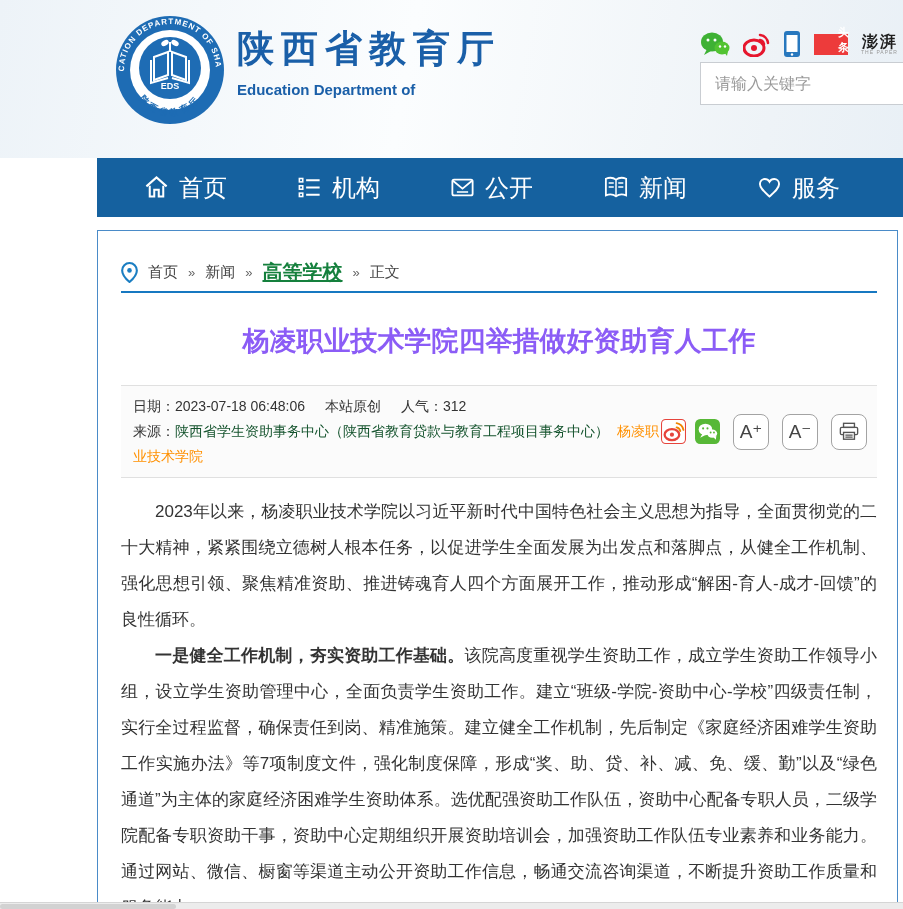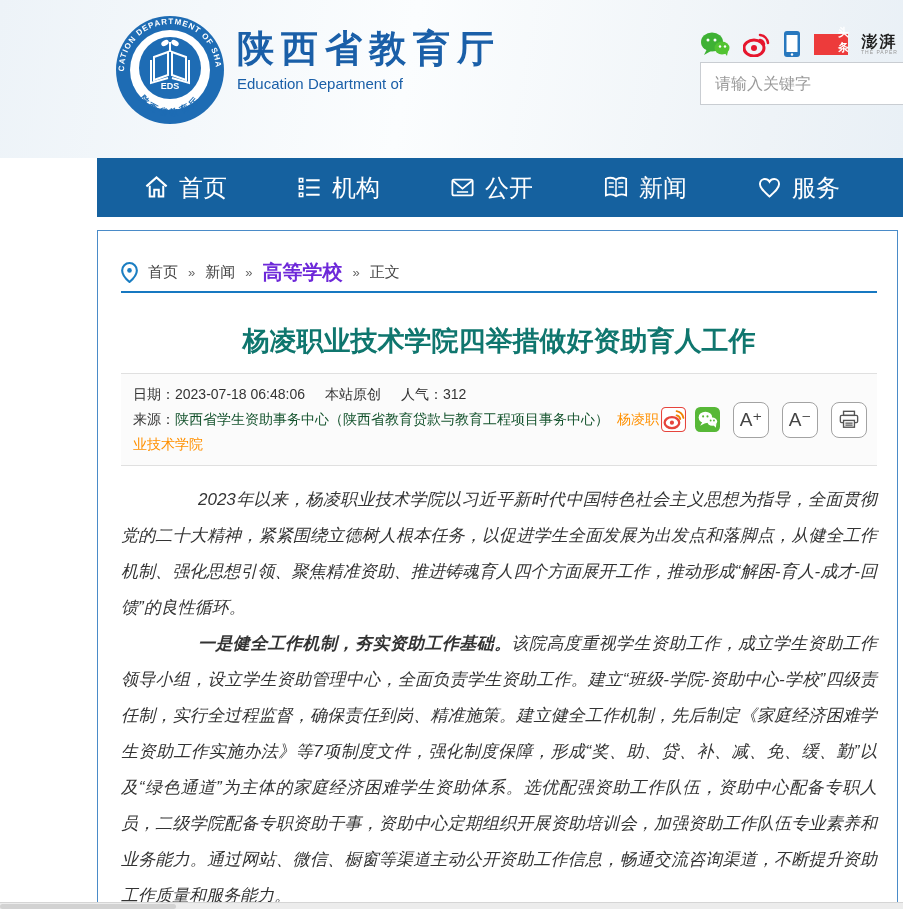--- a/index.html
+++ b/index.html
@@ -7,27 +7,27 @@
     font-family:"Liberation Sans","DejaVu Sans",sans-serif; }
   .stage { position:relative; width:903px; height:909px; overflow:hidden; }
 
   
   .header { position:absolute; left:0; top:0; width:903px; height:158px;
     background:linear-gradient(100deg,#edf3f8 0%,#fbfdfe 45%,#eef3f7 85%,#e9f0f6 100%); }
   .logo { position:absolute; left:115px; top:15px; width:110px; height:110px; cursor:pointer; }
   .site-title { position:absolute; left:237px; top:24px; }
   .site-title .cn { font-size:37px; font-weight:bold; color:#1a5fa8; letter-spacing:7px;
     font-family:"Liberation Serif","DejaVu Serif",serif; }
-  .site-title .en { font-size:15px; font-weight:normal; color:#1a5fa8; line-height:19px; }
+  .site-title .en { margin-top:6px; font-size:15px; font-weight:bold; color:#1a5fa8; line-height:19px; }
 
   .social-row { position:absolute; left:700px; top:30px; height:28px; display:flex; align-items:center; gap:13px; }
   .social-row > * { cursor:pointer; flex:none; }
   .toutiao { width:34px; height:21px; background:#ed3b3b; color:#fff; font-size:11px; font-weight:bold;
     display:flex; align-items:flex-end; justify-content:center; letter-spacing:1px;padding-left:26px; }
-  .pengpai { text-align:center; line-height:1; }
+  .pengpai { text-align:right; line-height:1; }
   .pengpai .pp { font-family:"Liberation Serif","DejaVu Serif",serif; font-weight:bold; font-size:16px; color:#1d1d1d; letter-spacing:2px; }
   .pengpai .pp-sub { font-size:5px; color:#999; letter-spacing:1px; }
 
   .search-box { position:absolute; left:700px; top:62px; width:220px; height:43px;
     background:#fff; border:1px solid #c9cdd2; }
   .search-box input { width:100%; height:100%; border:none; outline:none; padding:0 14px;
     font-size:16px; color:#333; background:transparent; font-family:inherit; }
   .search-box input::placeholder { color:#9a9a9a; }
 
   
@@ -36,40 +36,40 @@
   .nav-item { display:flex; align-items:center; gap:9px; color:#fff; font-size:24px; cursor:pointer; white-space:nowrap; }
   .nav-item svg { display:block; }
 
   
   .content { position:absolute; left:97px; top:230px; width:801px; height:720px;
     background:#fff; border:1px solid #4a8bc8; padding:0 20px 0 23px; }
 
   .breadcrumb { display:flex; align-items:center; gap:10px; padding-top:24px; height:58px; font-size:15px; color:#444; }
   .breadcrumb .crumb { cursor:pointer; }
   .breadcrumb .sep { color:#666; font-size:13px; }
-  .breadcrumb .crumb-hot { color:#6d28d9; font-weight:bold; font-size:20px; cursor:pointer; }
+  .breadcrumb .crumb-hot { color:#15803d; font-weight:bold; font-size:20px; cursor:pointer;text-decoration:underline; }
   .crumb-line { border-bottom:2px solid #1778c1; margin-top:2px; }
 
-  .article-title { margin-top:30px; text-align:center; font-size:27px; font-weight:bold; color:#0f766e; }
-
-  .meta-box { margin-top:14px; background:#fbfbfb; border-top:1px solid #e0e0e0; border-bottom:1px solid #e0e0e0;
+  .article-title { margin-top:30px; text-align:center; font-size:27px; font-weight:bold; color:#8b5cf6; }
+
+  .meta-box { margin-top:26px; background:#fbfbfb; border-top:1px solid #e0e0e0; border-bottom:1px solid #e0e0e0;
     padding:8px 10px 8px 12px; display:flex; align-items:center; }
   .meta-left { flex:1; font-size:14px; color:#333; line-height:25px; }
   .meta-left .gap { margin-right:20px; }
   .link-blue { color:#14532d; cursor:pointer; }
   .link-orange { color:#ff9000; cursor:pointer; margin-left:8px; }
   .meta-right { display:flex; align-items:center; gap:9px; }
   .share-ico { width:25px; height:25px; cursor:pointer; }
   .tool-btn { width:36px; height:36px; border:1px solid #a3a3a3; border-radius:8px; background:#fff;
     display:flex; align-items:center; justify-content:center; font-size:19px; color:#444;
     cursor:pointer; margin-left:4px; }
 
   .article-body { margin-top:16px; }
-  .article-body p { font-size:17px; color:#333; line-height:36px; text-align:justify; text-indent:2em;font-style:italic; }
-  .article-body p b { font-weight:bold;margin-left:43px; }
+  .article-body p { font-size:17px; color:#333; line-height:36px; text-align:justify; text-indent:2em; }
+  .article-body p b { font-weight:bold; }
 
   
   .hscroll { position:absolute; left:0; top:902px; width:903px; height:7px; background:#ececec; border-top:1px solid #d5d5d5; }
   .hscroll .thumb { position:absolute; left:0; top:1px; height:5px; width:176px; background:#d2d2d2; border-radius:3px; }
 </style>
 </head>
 <body>
 
 <div class="stage">
 

